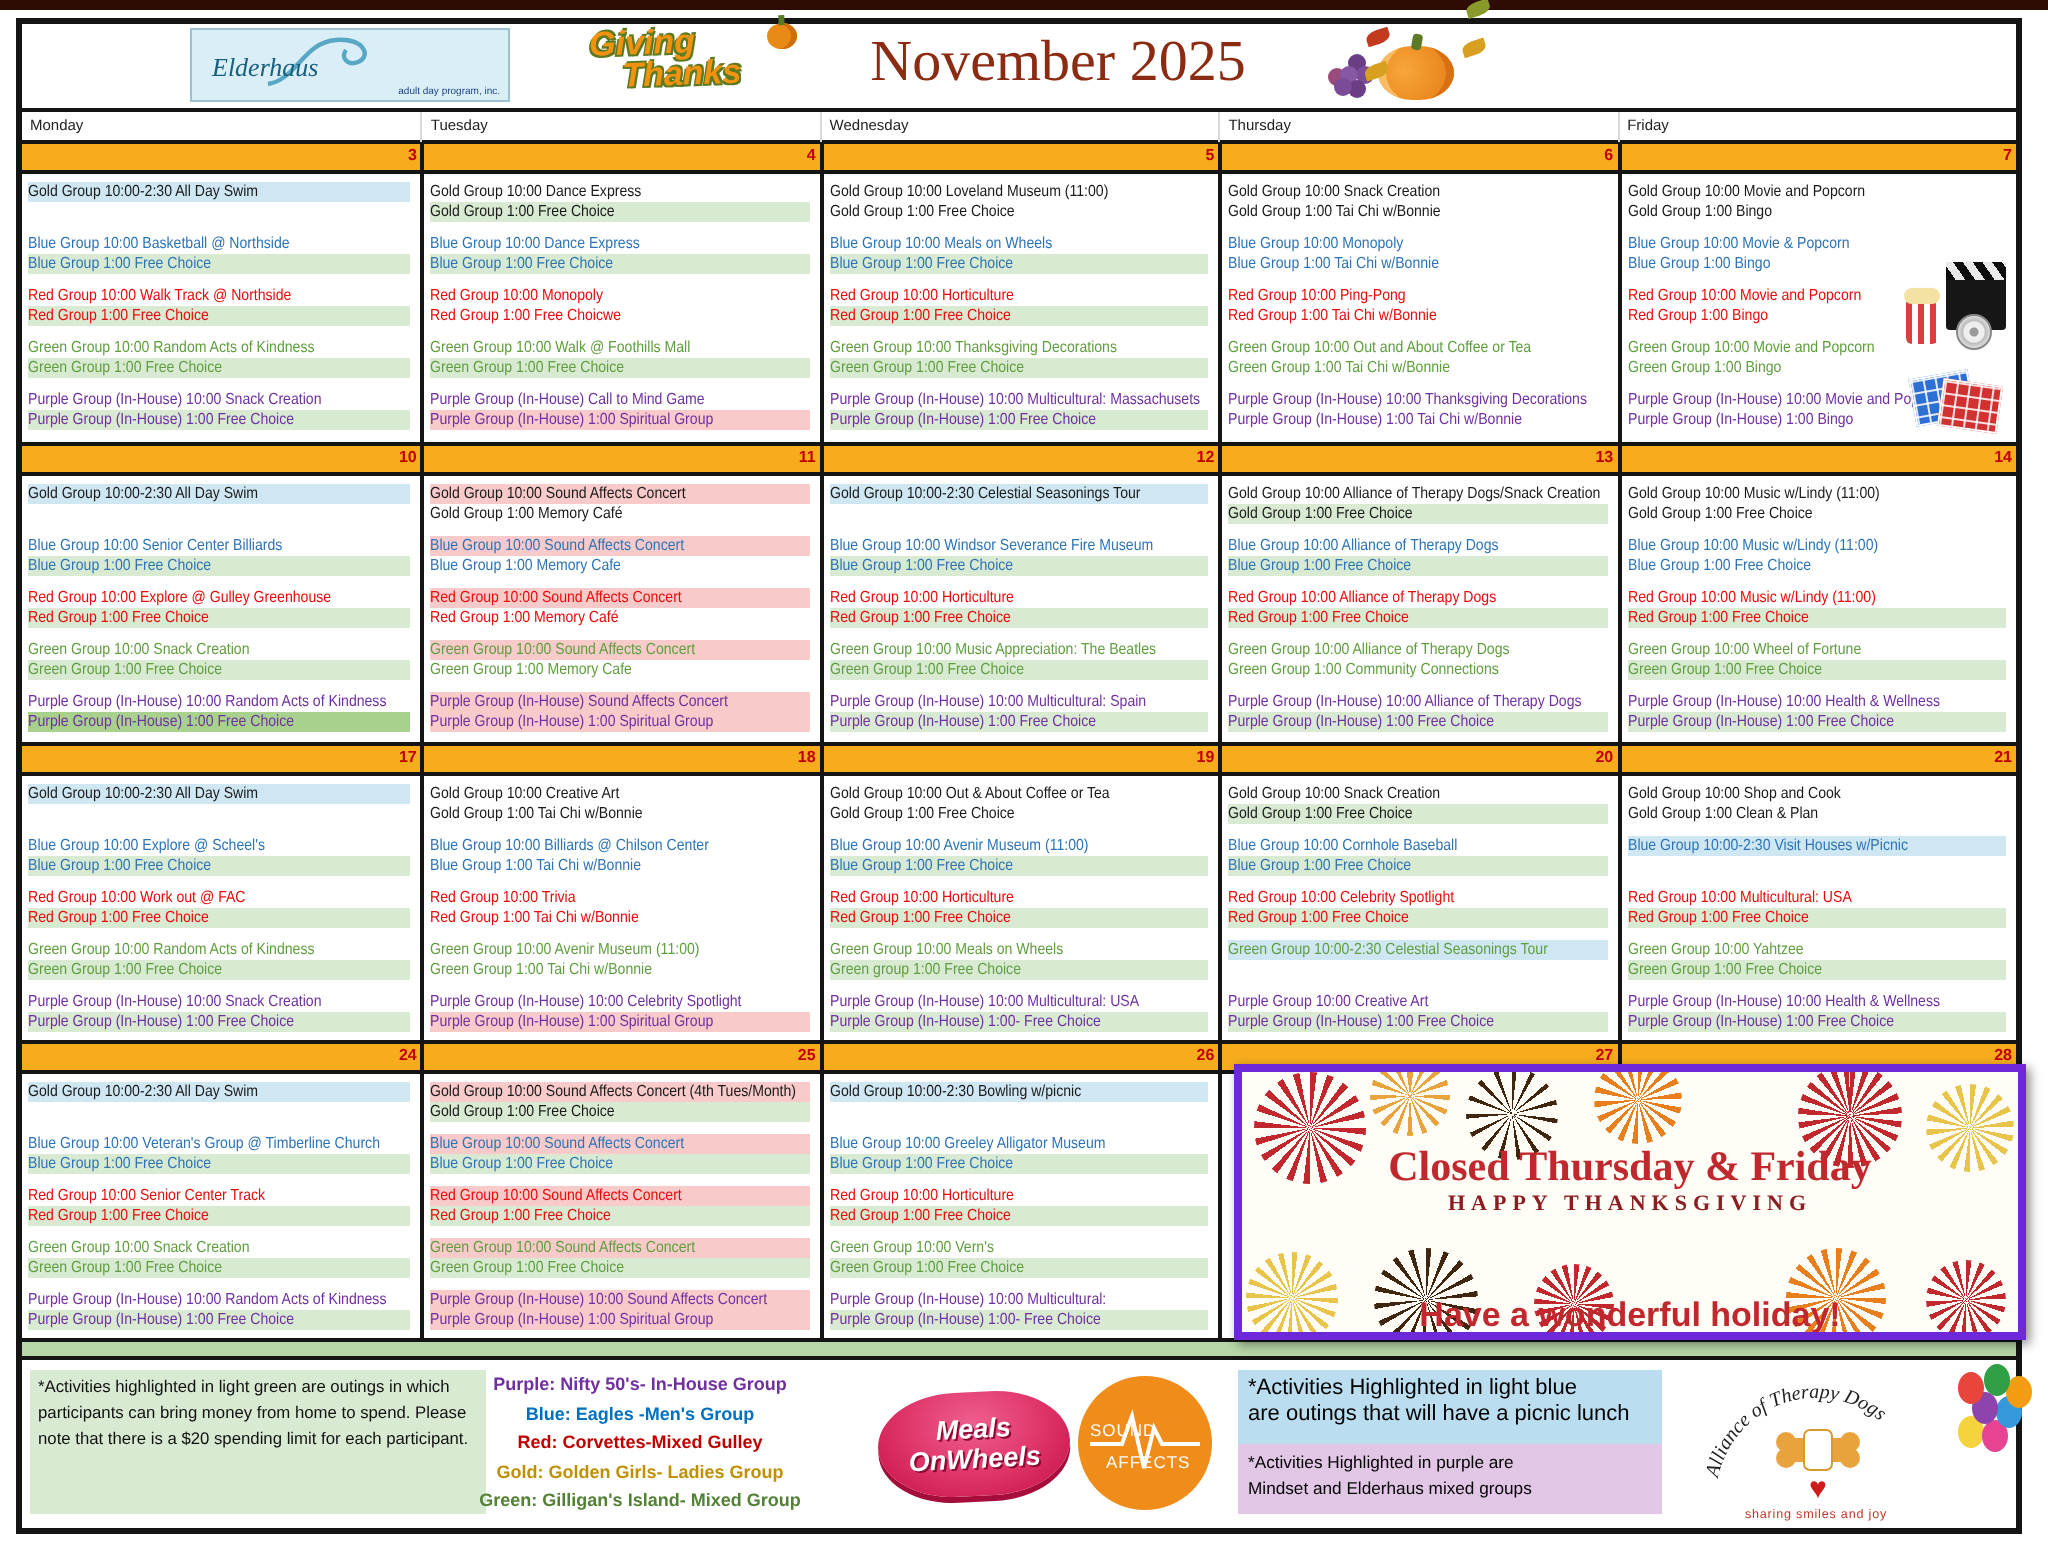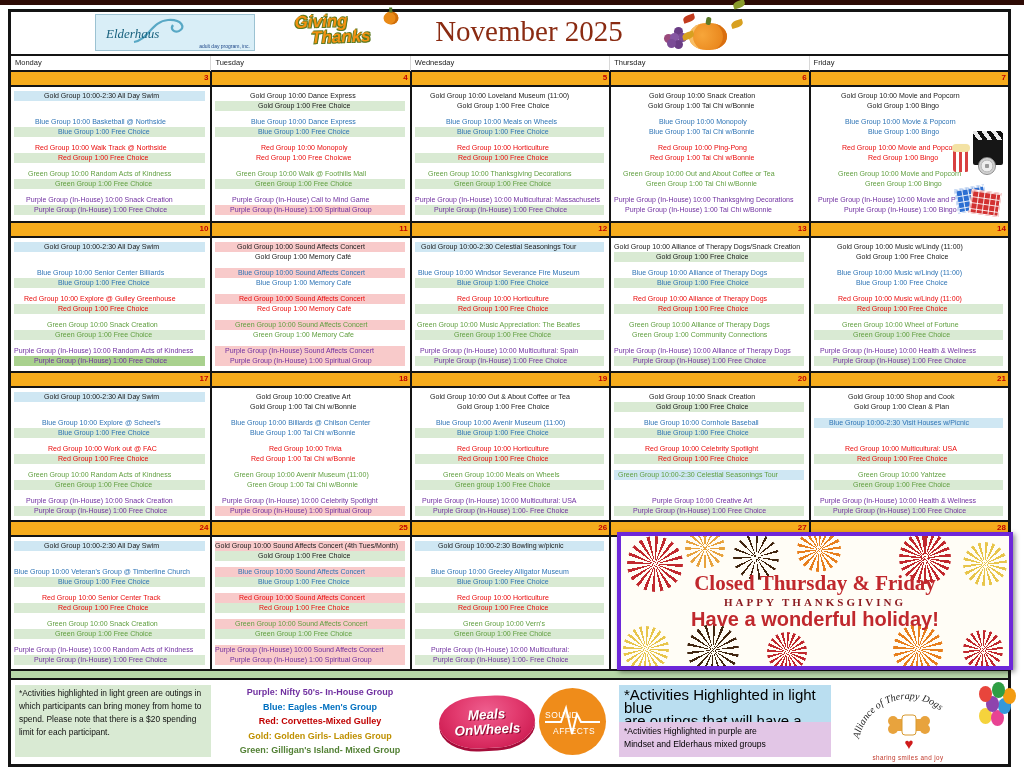--- a/index.html
+++ b/index.html
@@ -35,21 +35,21 @@
   .day-head div:first-child{border-left:none;}
 
   
   .grid{flex:1;display:flex;flex-direction:column;min-height:0;}
   .week{flex:1;display:flex;flex-direction:column;min-height:0;}
   .week-bar{height:13px;flex:none;background:#f6ac1d;display:grid;grid-template-columns:repeat(5,1fr);border-bottom:2px solid #141414;}
   .week + .week .week-bar{border-top:2px solid #141414;}
   .bar-seg{position:relative;border-left:2px solid #141414;}
   .bar-seg:first-child{border-left:none;}
   .day-num{position:absolute;right:2px;top:1px;font-size:8px;font-weight:bold;color:#c00000;}
-  .week-row{flex:1;display:grid;grid-template-columns:repeat(5,1fr);min-height:0;text-align:center;}
+  .week-row{flex:1;display:grid;grid-template-columns:repeat(5,1fr);min-height:0;}
   .day-cell{border-left:2px solid #141414;padding:4px 2px 0 3px;overflow:hidden;position:relative;background:#fff;}
   .day-cell:first-child{border-left:none;}
   .ln{font-size:8px;line-height:10px;white-space:nowrap;overflow:hidden;margin-right:3px;}
   .ln span{display:inline-block;transform:scaleX(.88);transform-origin:0 50%;}
   .sp1{height:6px;} .sp2{height:16px;}
   .c-gold{color:#1a1a1a;} .c-blue{color:#2e74b5;} .c-red{color:#e90b0b;} .c-green{color:#5f9e3e;} .c-purple{color:#7030a0;}
   .h-g{background:#d9ead3;} .h-G{background:#a9d18e;} .h-b{background:#cfe7f3;} .h-p{background:#f8caca;}
 
   
   .movie-art{position:absolute;top:44px;right:5px;width:50px;height:44px;}
@@ -64,48 +64,48 @@
     background-image:linear-gradient(to right,rgba(255,255,255,.85) 1px,transparent 1px),linear-gradient(to bottom,rgba(255,255,255,.85) 1px,transparent 1px);}
   .bblue{left:0;top:2px;background-color:#2d6fd2;transform:rotate(-10deg);}
   .bred{right:0;top:6px;background-color:#d23131;transform:rotate(8deg);}
 
   
   .banner{position:absolute;left:606px;top:520px;width:388px;height:130px;background:#fffdf6;border:4px solid #6d28d9;
     box-shadow:2px 2px 5px rgba(0,0,0,.45);overflow:hidden;text-align:center;z-index:5;}
   .banner-text{position:relative;z-index:2;}
   .bn1{margin-top:35px;font-size:21px;font-weight:bold;color:#c0282d;font-family:"Liberation Serif",serif;}
   .bn2{font-size:11px;letter-spacing:3px;font-weight:bold;color:#8c1d22;font-family:"Liberation Serif",serif;}
-  .bn3{font-size:20px;font-weight:bold;color:#c0282d;}
+  .bn3{font-size:17px;font-weight:bold;color:#c0282d;margin-top:40px;}
   .burst{position:absolute;border-radius:50%;z-index:1;}
   .b1{left:6px;top:0;width:56px;height:56px;background:repeating-conic-gradient(#c1272d 0 7deg,transparent 7deg 18deg);}
   .b2{left:64px;top:-8px;width:40px;height:40px;background:repeating-conic-gradient(#e8a33d 0 8deg,transparent 8deg 22deg);}
   .b3{left:112px;top:-2px;width:46px;height:46px;background:repeating-conic-gradient(#40250f 0 6deg,transparent 6deg 24deg);}
   .b4{left:176px;top:-8px;width:44px;height:44px;background:repeating-conic-gradient(#e87f1c 0 8deg,transparent 8deg 20deg);}
   .b5{right:58px;top:-4px;width:52px;height:52px;background:repeating-conic-gradient(#c1272d 0 7deg,transparent 7deg 16deg);}
   .b6{right:2px;top:6px;width:44px;height:44px;background:repeating-conic-gradient(#e8c54a 0 8deg,transparent 8deg 20deg);}
   .b7{left:2px;bottom:-6px;width:46px;height:46px;background:repeating-conic-gradient(#e8c54a 0 7deg,transparent 7deg 18deg);}
   .b8{left:66px;bottom:-10px;width:52px;height:52px;background:repeating-conic-gradient(#40250f 0 6deg,transparent 6deg 20deg);}
   .b9{left:146px;bottom:-6px;width:40px;height:40px;background:repeating-conic-gradient(#c1272d 0 8deg,transparent 8deg 18deg);}
   .b10{right:66px;bottom:-8px;width:50px;height:50px;background:repeating-conic-gradient(#e87f1c 0 7deg,transparent 7deg 18deg);}
   .b11{right:6px;bottom:-4px;width:40px;height:40px;background:repeating-conic-gradient(#c1272d 0 8deg,transparent 8deg 20deg);}
 
   .green-strip{height:7px;flex:none;background:#b7d7a8;border-top:2px solid #141414;border-bottom:2px solid #141414;}
 
   
   .footer{height:84px;flex:none;position:relative;background:#fff;}
-  .note-green{position:absolute;left:4px;top:5px;width:196px;height:72px;background:#d9ead3;font-size:8.4px;line-height:13px;padding:2px 4px;box-sizing:border-box;color:#111;}
+  .note-green{position:absolute;left:4px;top:5px;width:228px;height:72px;background:#d9ead3;font-size:8.4px;line-height:13px;padding:2px 4px;box-sizing:border-box;color:#111;}
   .legend{position:absolute;left:216px;top:5px;width:186px;text-align:center;font-weight:bold;font-size:9px;line-height:14.6px;}
   .lg0{color:#7030a0;} .lg1{color:#0070c0;} .lg2{color:#c00000;} .lg3{color:#bf9000;} .lg4{color:#538135;}
   .mow{position:absolute;left:428px;top:16px;width:96px;height:52px;border-radius:48px/32px;transform:rotate(-3deg);
     background:radial-gradient(ellipse at 50% 30%,#ee5f8f 0%,#e23a6e 45%,#c50f45 100%);box-shadow:0 3px 0 #a50d3a;}
   .mow .t{position:absolute;left:0;right:0;top:11px;text-align:center;color:#fff;font-style:italic;font-weight:bold;font-size:13.5px;line-height:15px;text-shadow:1px 1px 0 #8c0a30;}
   .sa{position:absolute;left:528px;top:8px;width:67px;height:67px;border-radius:50%;background:#ef8c1a;color:#fff;}
   .sa .sa-t1{position:absolute;left:6px;top:22px;font-size:8.5px;letter-spacing:.5px;}
   .sa .sa-t2{position:absolute;left:14px;top:38px;font-size:8.5px;letter-spacing:.5px;}
-  .note-blue{position:absolute;left:608px;top:5px;width:212px;height:42px;background:#badef0;font-size:15px;line-height:13px;padding:3px 5px;box-sizing:border-box;}
+  .note-blue{position:absolute;left:608px;top:5px;width:212px;height:42px;background:#badef0;font-size:11px;line-height:13px;padding:3px 5px;box-sizing:border-box;}
   .note-purple{position:absolute;left:608px;top:42px;width:212px;height:35px;background:#e2c6e6;font-size:8.6px;line-height:13px;padding:3px 5px;box-sizing:border-box;}
   .atd{position:absolute;left:834px;top:1px;width:126px;height:82px;text-align:center;}
   .atd-tag{position:absolute;left:0;right:0;bottom:2px;font-size:6.3px;color:#c0392b;letter-spacing:.4px;}
   .balloons{position:absolute;left:964px;top:2px;width:40px;height:60px;}
   .balloons .bl{position:absolute;left:4px;top:4px;width:13px;height:16px;border-radius:50%;background:#e8453c;
     box-shadow:13px -4px 0 #2f9e44,24px 2px 0 #f39c12,7px 10px 0 #8e44ad,19px 12px 0 #3498db,12px 24px 0 #e84393,0 22px 0 #f5d33c;}
 </style>
 </head>
 <body>
 

